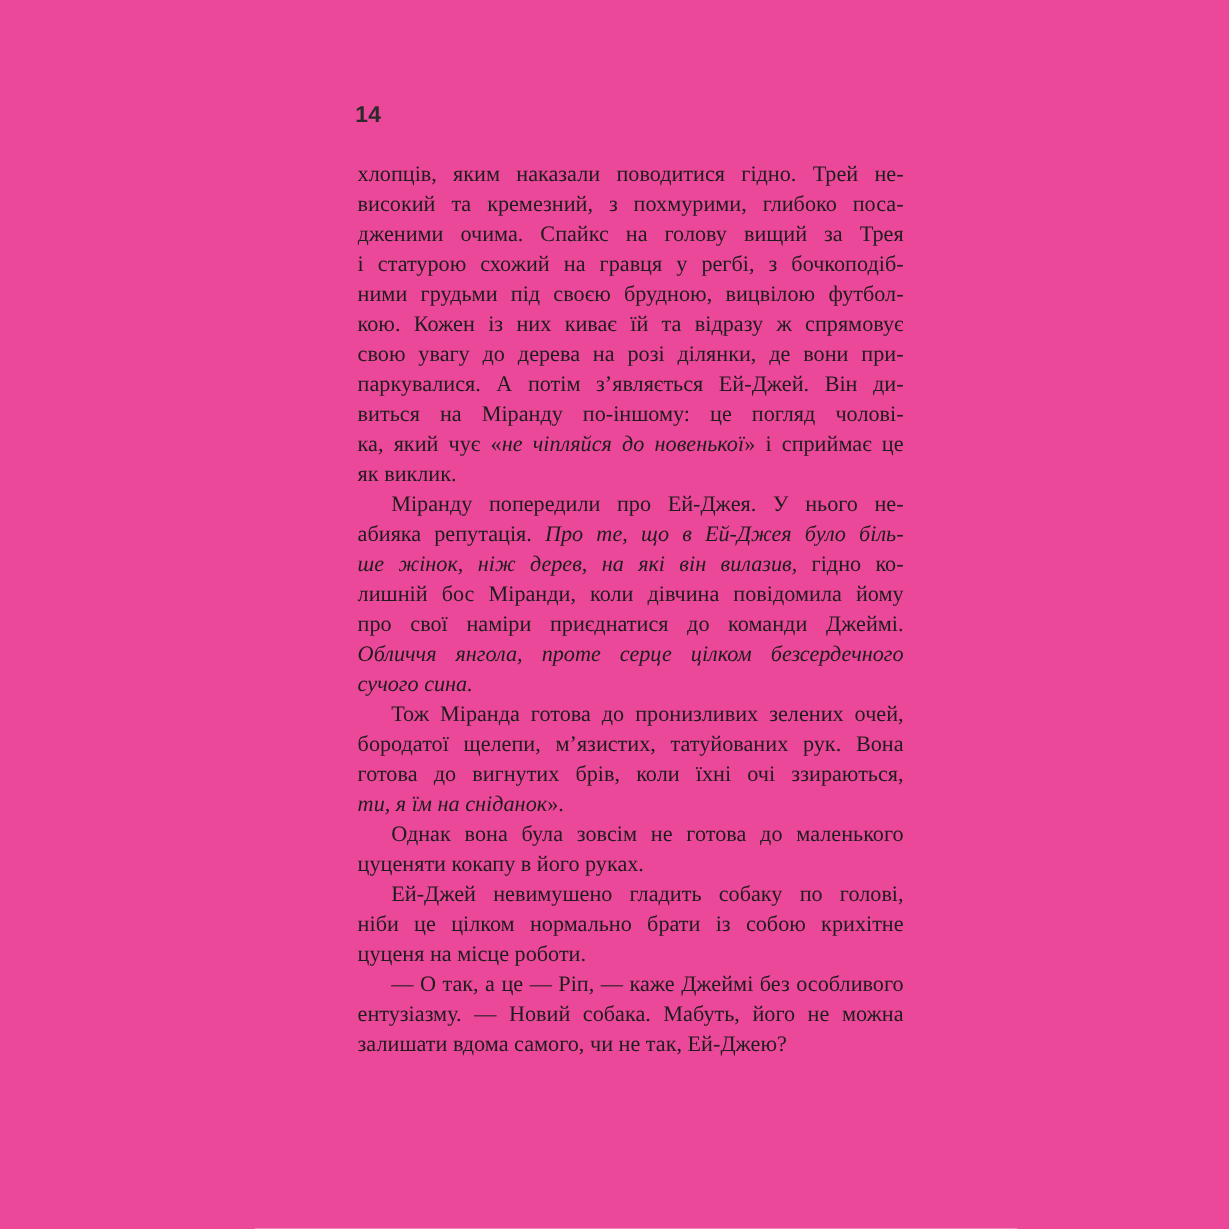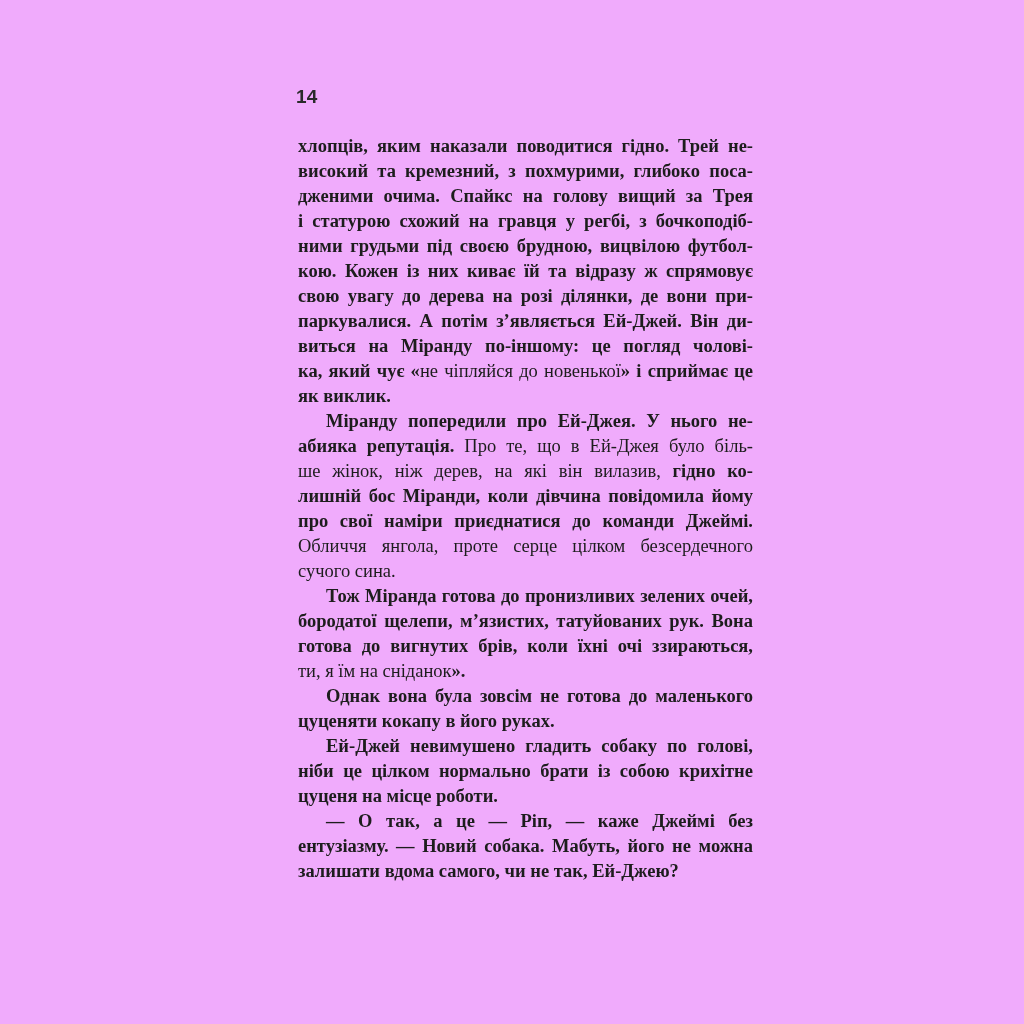--- a/index.html
+++ b/index.html
@@ -4,21 +4,21 @@
 <style>
   html, body {
     margin: 0;
     padding: 0;
     background: #ffffff;
   }
   .page {
     position: relative;
     width: 1024px;
     height: 1024px;
-    background: #f0abfc;
+    background: #ec4899;
     overflow: hidden;
   }
   .page-number {
     position: absolute;
     left: 296px;
     top: 86px;
     font-family: "Liberation Sans", sans-serif;
     font-size: 19px;
     font-weight: 600;
     letter-spacing: 0.3px;
@@ -38,22 +38,22 @@
   .para.indent .line:first-child { text-indent: 28px; }
   .line {
     text-align: justify;
     text-align-last: justify;
     text-justify: inter-word;
     white-space: normal;
     overflow: hidden;
     height: 25px;
   }
   .line.last { text-align-last: left; }
-  .italic { }
-  .roman { font-style: normal; font-weight: bold; }
+  .italic { font-style: italic; }
+  .roman { font-style: normal; }
 </style>
 </head>
 <body>
 
 <div class="page">
   <div class="page-number">14</div>
   <div class="text-block">
       <div class="para">
         <div class="line"><span class="roman">хлопців, яким наказали поводитися гідно. Трей не-</span></div>
         <div class="line"><span class="roman">високий та кремезний, з похмурими, глибоко поса-</span></div>

